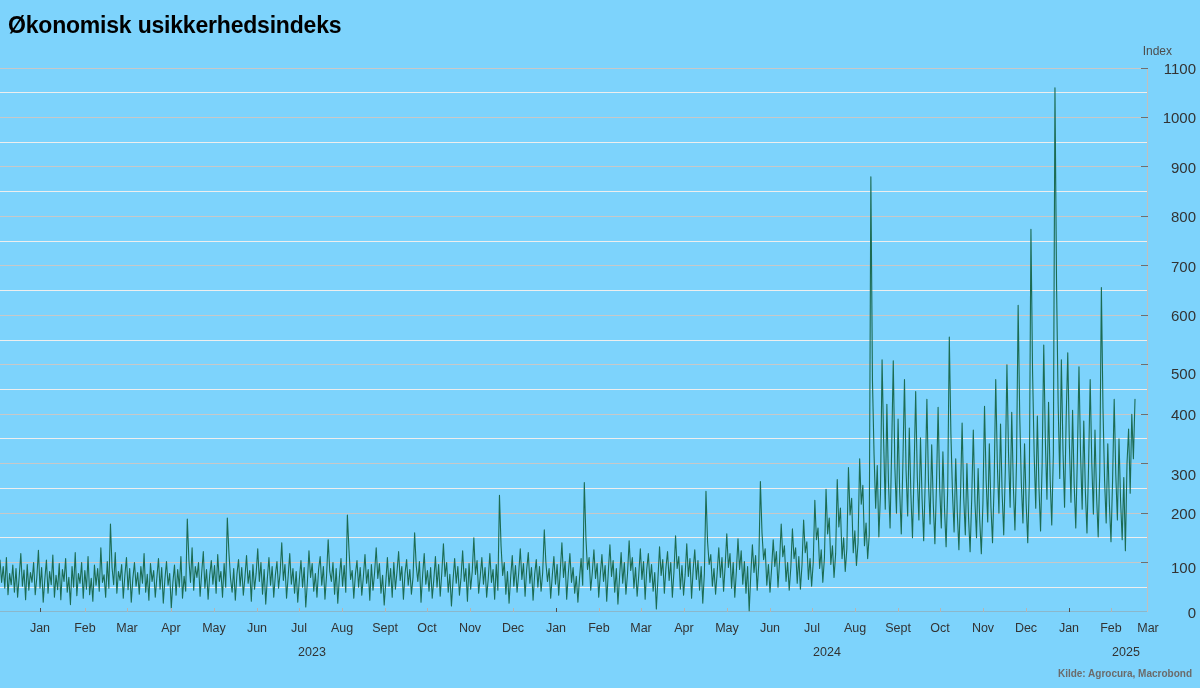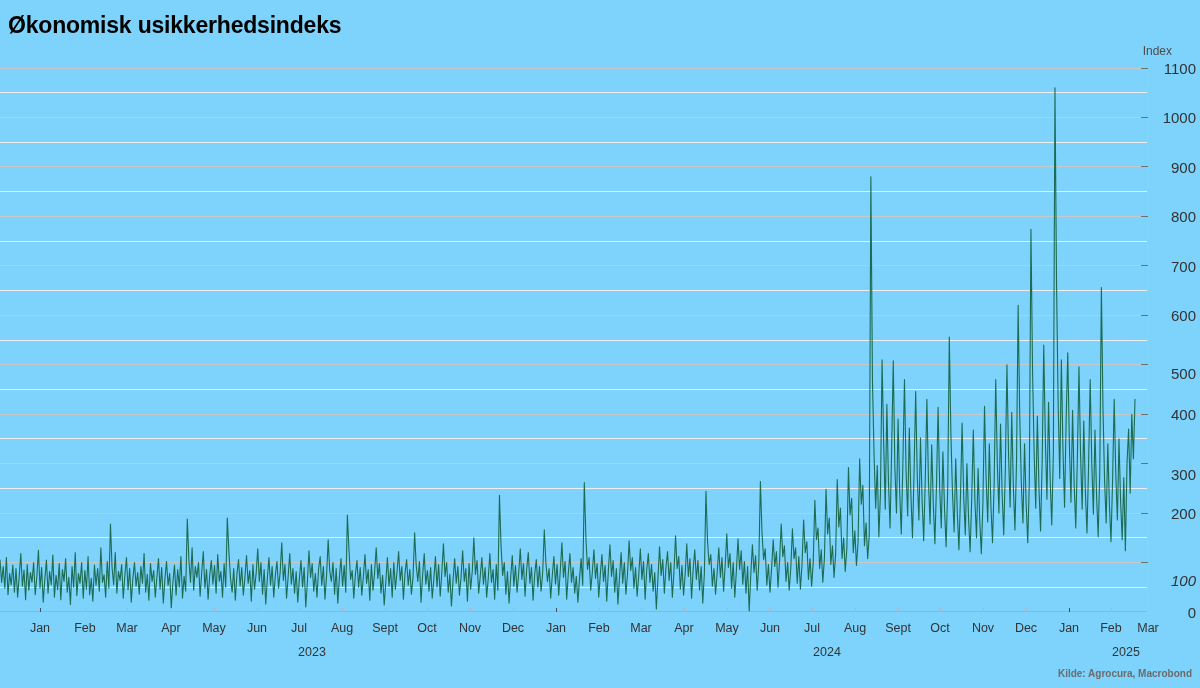--- a/index.html
+++ b/index.html
@@ -201,21 +201,21 @@
           <line x1="1111" y1="544" x2="1111" y2="544" stroke="#9a9a9a" stroke-width="1" shape-rendering="crispEdges"></line>
           <line x1="1111" y1="540" x2="1111" y2="544" stroke="#b5b5b5" stroke-width="1" shape-rendering="crispEdges"></line>
           <line x1="1148" y1="544" x2="1148" y2="544" stroke="#9a9a9a" stroke-width="1" shape-rendering="crispEdges"></line>
           <line x1="1148" y1="540" x2="1148" y2="544" stroke="#b5b5b5" stroke-width="1" shape-rendering="crispEdges"></line>
         </g>
     </svg>
   </div>
 
   <div id="ytick-layer">
       <div class="ytick-label" style="top: 544px;">0</div>
-      <div class="ytick-label" style="top: 512px; font-style: italic;">100</div>
+      <div class="ytick-label" style="top: 499px;">100</div>
       <div class="ytick-label" style="top: 445.091px;">200</div>
       <div class="ytick-label" style="top: 406px; margin-left: 20px;">300</div>
       <div class="ytick-label" style="top: 346.182px;">400</div>
       <div class="ytick-label" style="top: 296.727px; margin-top: 8px;">500</div>
       <div class="ytick-label" style="top: 247.273px;">600</div>
       <div class="ytick-label" style="top: 197.818px;">700</div>
       <div class="ytick-label" style="top: 148.364px;">800</div>
       <div class="ytick-label" style="top: 98.9091px;">900</div>
       <div class="ytick-label" style="top: 49.4545px;">1000</div>
       <div class="ytick-label" style="top: 0px;">1100</div>

